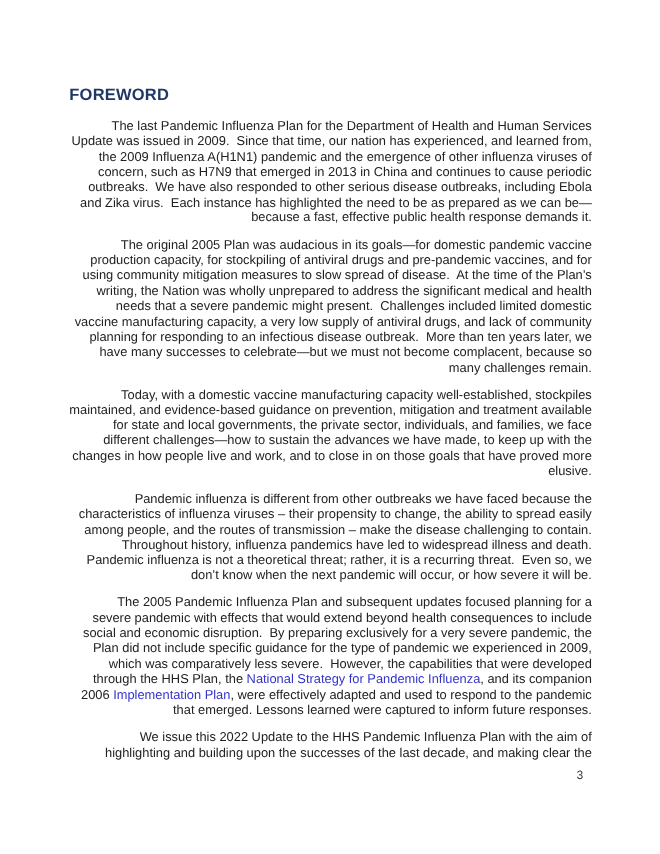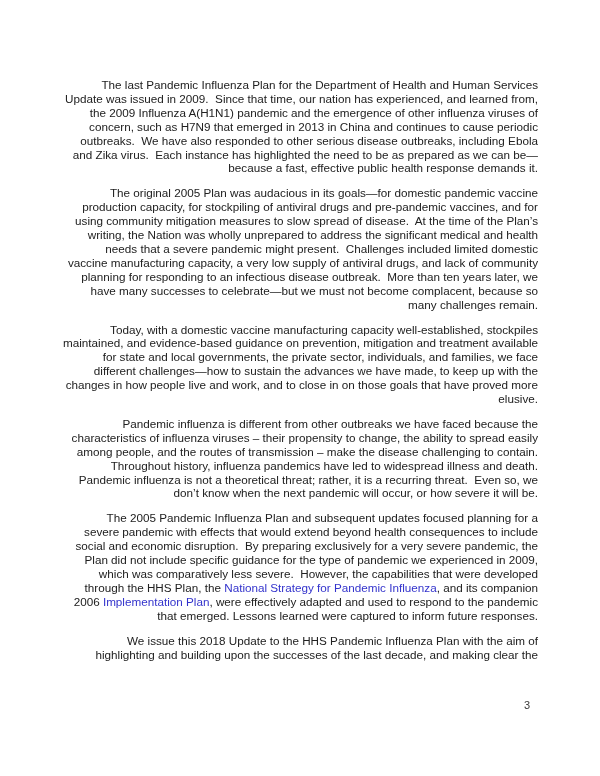--- a/index.html
+++ b/index.html
@@ -43,24 +43,25 @@
     top: 699px;
     left: 524px;
     font-size: 11px;
     color: #3a3a3a;
   }
 </style>
 </head>
 <body>
 
 <div class="page">
+  <h1 class="heading">FOREWORD</h1>
 
   <div class="paragraphs">
       <p class="para"><span>The last Pandemic Influenza Plan for the Department of Health and Human Services Update was issued in 2009.  Since that time, our nation has experienced, and learned from, the 2009 Influenza A(H1N1) pandemic and the emergence of other influenza viruses of concern, such as H7N9 that emerged in 2013 in China and continues to cause periodic outbreaks.  We have also responded to other serious disease outbreaks, including Ebola and Zika virus.  Each instance has highlighted the need to be as prepared as we can be—because a fast, effective public health response demands it.</span></p>
       <p class="para"><span>The original 2005 Plan was audacious in its goals—for domestic pandemic vaccine production capacity, for stockpiling of antiviral drugs and pre-pandemic vaccines, and for using community mitigation measures to slow spread of disease.  At the time of the Plan’s writing, the Nation was wholly unprepared to address the significant medical and health needs that a severe pandemic might present.  Challenges included limited domestic vaccine manufacturing capacity, a very low supply of antiviral drugs, and lack of community planning for responding to an infectious disease outbreak.  More than ten years later, we have many successes to celebrate—but we must not become complacent, because so many challenges remain.</span></p>
       <p class="para"><span>Today, with a domestic vaccine manufacturing capacity well-established, stockpiles maintained, and evidence-based guidance on prevention, mitigation and treatment available for state and local governments, the private sector, individuals, and families, we face different challenges—how to sustain the advances we have made, to keep up with the changes in how people live and work, and to close in on those goals that have proved more elusive.</span></p>
       <p class="para"><span>Pandemic influenza is different from other outbreaks we have faced because the characteristics of influenza viruses – their propensity to change, the ability to spread easily among people, and the routes of transmission – make the disease challenging to contain. Throughout history, influenza pandemics have led to widespread illness and death.  Pandemic influenza is not a theoretical threat; rather, it is a recurring threat.  Even so, we don’t know when the next pandemic will occur, or how severe it will be.</span></p>
       <p class="para"><span>The 2005 Pandemic Influenza Plan and subsequent updates focused planning for a severe pandemic with effects that would extend beyond health consequences to include social and economic disruption.  By preparing exclusively for a very severe pandemic, the Plan did not include specific guidance for the type of pandemic we experienced in 2009, which was comparatively less severe.  However, the capabilities that were developed through the HHS Plan, the </span><a class="doc-link">National Strategy for Pandemic Influenza</a><span>, and its companion 2006 </span><a class="doc-link">Implementation Plan</a><span>, were effectively adapted and used to respond to the pandemic that emerged. Lessons learned were captured to inform future responses.</span></p>
-      <p class="para"><span>We issue this 2018 Update to the HHS Pandemic Influenza Plan with the aim of highlighting and building upon the successes of the last decade, and making clear the</span></p>
+      <p class="para"><span>We issue this 2022 Update to the HHS Pandemic Influenza Plan with the aim of highlighting and building upon the successes of the last decade, and making clear the</span></p>
     </div>
 
   <div class="page-number">3</div>
 </div>
 
 </body></html>

